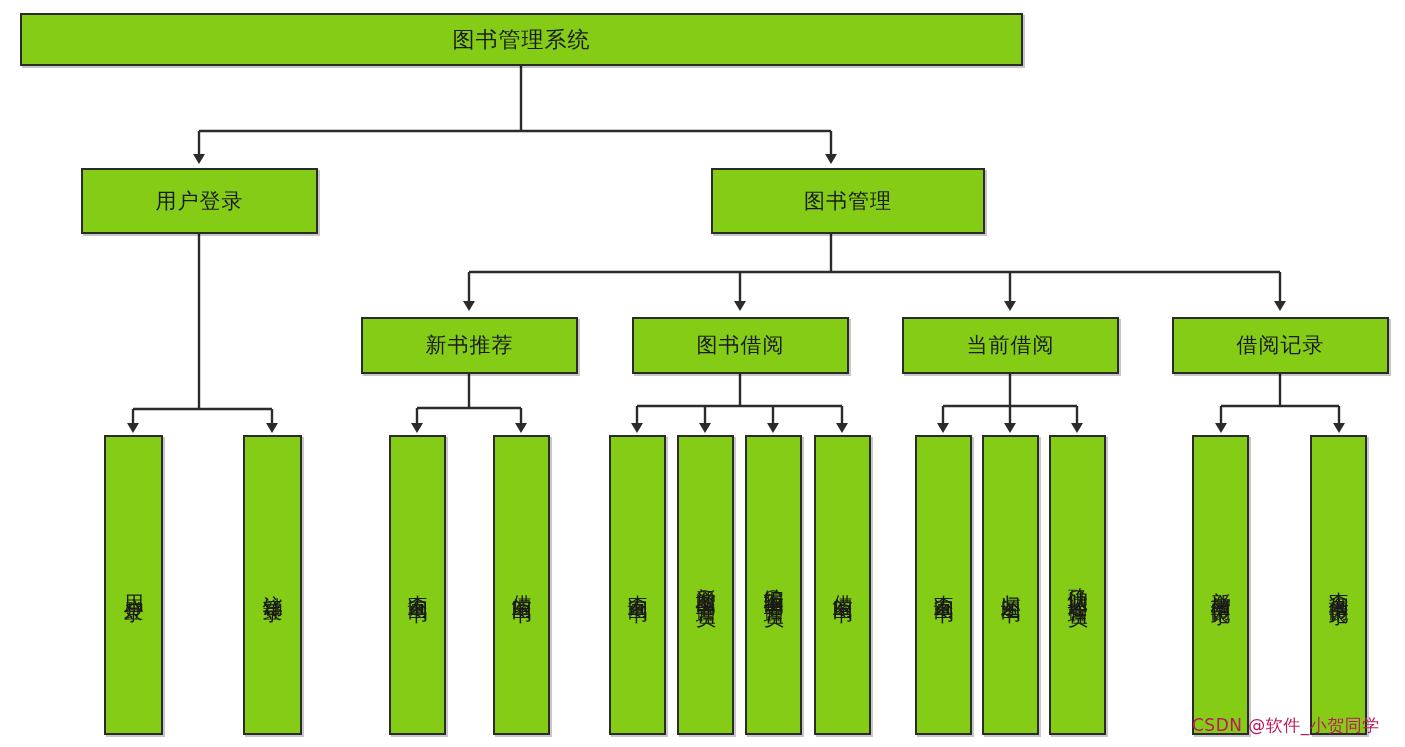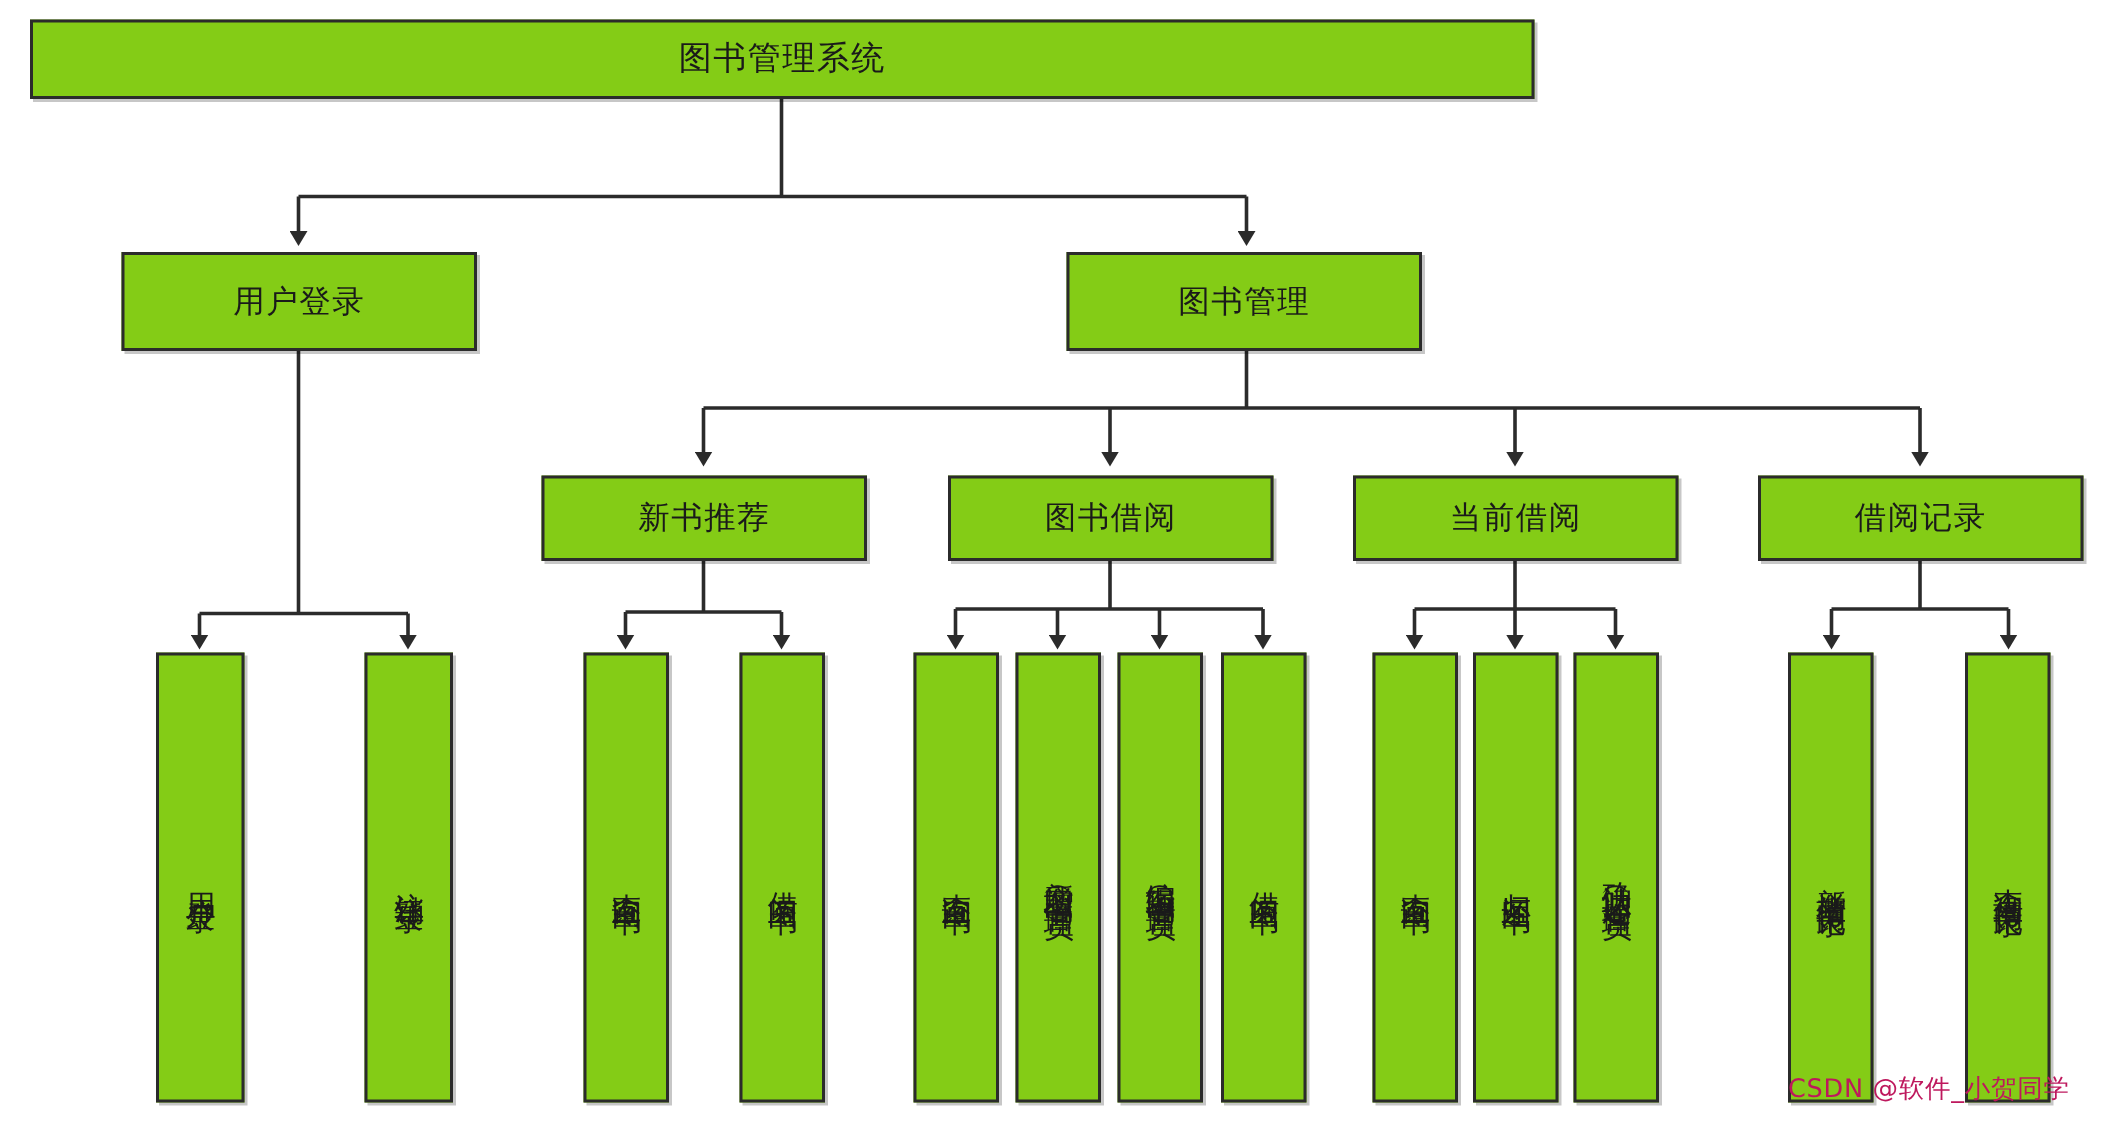--- a/index.html
+++ b/index.html
@@ -128,21 +128,21 @@
     </g>
   </svg>
 
   <div class="node horizontal root" style="left:20px; top:13px; width:1003px; height:53px;">
     <span class="label">图书管理系统</span>
   </div>
 
   <div class="node horizontal" style="left:81px; top:168px; width:237px; height:66px;">
     <span class="label">用户登录</span>
   </div>
-  <div class="node horizontal" style="left:711px; top:168px; width:237px; height:66px;">
+  <div class="node horizontal" style="left:711px; top:168px; width:274px; height:66px;">
     <span class="label">图书管理</span>
   </div>
 
   <div class="node horizontal" style="left:361px; top:317px; width:217px; height:57px;">
     <span class="label">新书推荐</span>
   </div>
   <div class="node horizontal" style="left:632px; top:317px; width:217px; height:57px;">
     <span class="label">图书借阅</span>
   </div>
   <div class="node horizontal" style="left:1172px; top:317px; width:217px; height:57px;">

